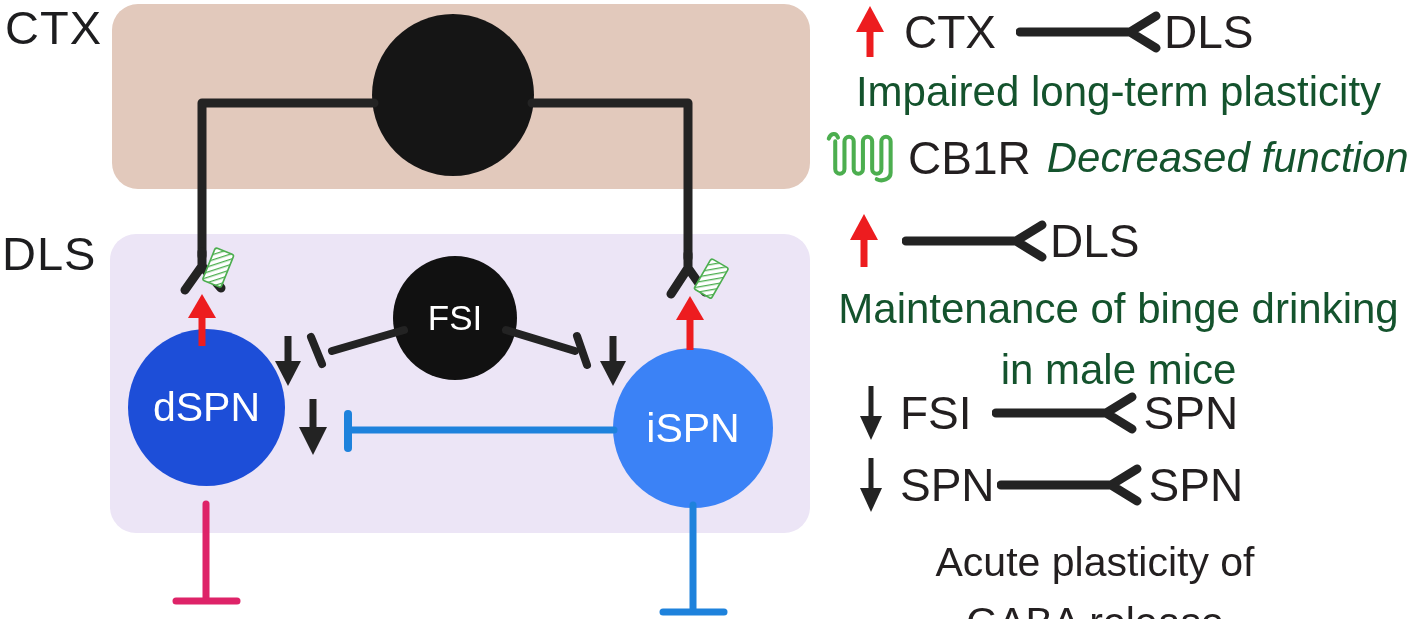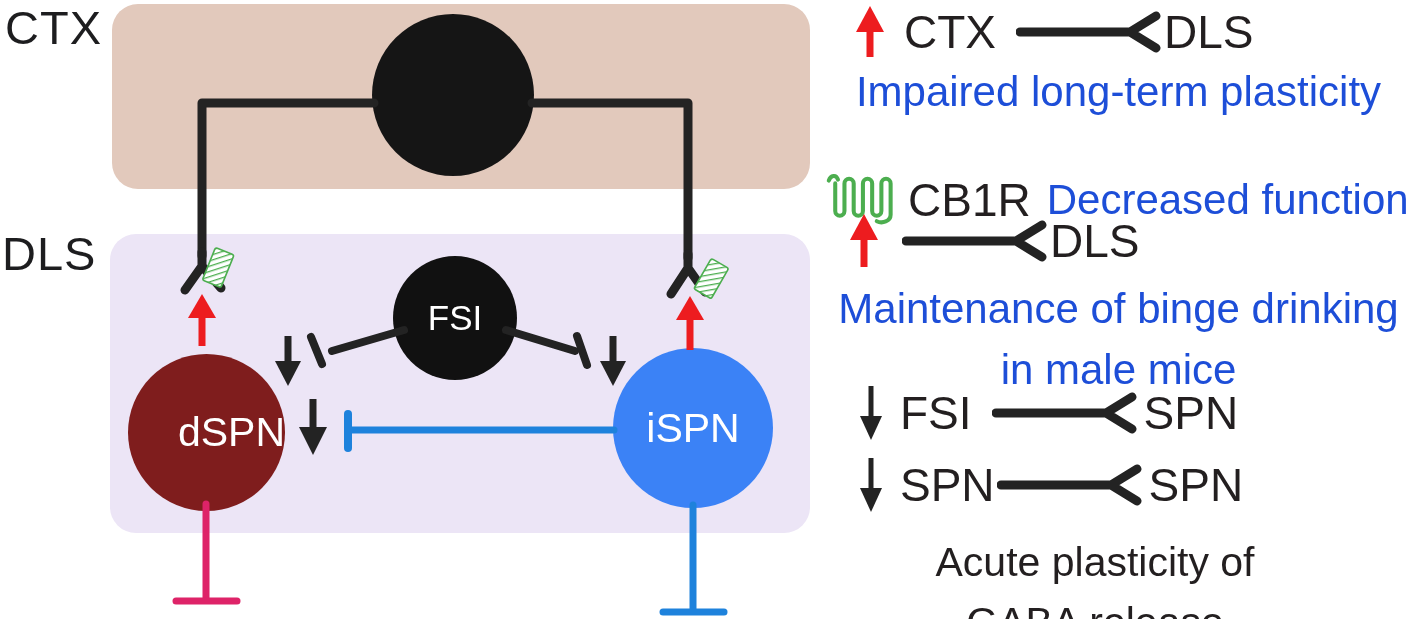--- a/index.html
+++ b/index.html
@@ -16,38 +16,38 @@
   #ctx-label { left:5px; top:0px; }
   #dls-label { left:2px; top:226px; }
 
   
   .node { position:absolute; border-radius:50%; z-index:2;
           display:flex; align-items:center; justify-content:center; }
   .node span { color:#ffffff; }
   #cortical-neuron { left:372px; top:14px;  width:162px; height:162px; background:#151515; }
   #fsi-neuron      { left:393px; top:256px; width:124px; height:124px; background:#111111; }
   #fsi-neuron span { font-size:35px; }
-  #dspn-neuron     { left:128px; top:354px; width:157px; height:157px; background:#7f1d1d;justify-content:flex-end; }
+  #dspn-neuron     { left:128px; top:329px; width:157px; height:157px; background:#1d4ed8; }
   #ispn-neuron     { left:613px; top:348px; width:160px; height:160px; background:#3b82f6; }
   #dspn-neuron span, #ispn-neuron span { font-size:41px; }
 
   #wires { position:absolute; left:0; top:0; width:1417px; height:619px; z-index:3; pointer-events:none; }
 
   
   .lg-row { position:absolute; display:flex; align-items:center; z-index:2; }
   .lg-label { font-size:46px; color:#231f20; }
   .lg-caption { position:absolute; text-align:center; z-index:2; font-size:42px; }
-  .red   { color:#1d4ed8; }
+  .red   { color:#14532d; }
   .black { color:#231f20; }
   .m16 { margin-left:16px; } .m20 { margin-left:20px; } .m6 { margin-left:6px; }
   .m10 { margin-left:10px; } .m2 { margin-left:2px; }
 
   #row-ctx-dls { left:852px; top:4px;   height:56px; }
   #cap-plasticity { left:820px; top:68px;  width:597px; }
-  #row-cb1r    { left:826px; top:126px; height:64px;margin-top:42px; }
+  #row-cb1r    { left:826px; top:126px; height:64px; }
   #row-aic-dls { left:846px; top:212px; height:58px; }
   #cap-binge   { left:820px; top:278px; width:597px; line-height:61px; }
   #row-fsi-spn { left:858px; top:384px; height:58px; }
   #row-spn-spn { left:858px; top:455px; height:60px; }
   #cap-gaba    { left:795px; top:532px; width:600px; line-height:60px; font-size:41px; }
 </style>
 </head>
 <body>
 
 <div id="stage">
@@ -150,21 +150,21 @@
     <span class="lg-label m2">DLS</span>
   </div>
 
   <div id="cap-plasticity" class="lg-caption red">Impaired long-term plasticity</div>
 
   <div id="row-cb1r" class="lg-row">
     <svg width="72" height="62" viewBox="0 0 78 62">
       <path d="M3,10 c2,-6 8,-7 10,-1 M10,13 L10,43 a5,5 0 0 0 10,0 L20,13 a5,5 0 0 1 10,0 L30,43 a5,5 0 0 0 10,0 L40,13 a5,5 0 0 1 10,0 L50,43 a5,5 0 0 0 10,0 L60,13 a5,5 0 0 1 10,0 L70,47 c0,7 -9,10 -15,7" stroke="#4cae4f" stroke-width="4.4" fill="none" stroke-linecap="round"></path>
     </svg>
     <span class="lg-label m10">CB1R</span>
-    <span class="lg-caption red m16" style="position:static;">Decreased function</span>
+    <span class="lg-caption red m16" style="position:static;font-style:italic;">Decreased function</span>
   </div>
 
   <div id="row-aic-dls" class="lg-row">
     <svg width="36" height="56" viewBox="0 0 36 56">
       <polygon points="18,1 4,27 32,27" fill="#ed1c1f"></polygon>
       <line x1="18" y1="22" x2="18" y2="54" stroke="#ed1c1f" stroke-width="7"></line>
     </svg>
     <svg class="m20" width="146" height="46" viewBox="0 0 146 46">
       <path d="M4,23 H114 M114,23 L140,7 M114,23 L140,39" stroke="#232323" stroke-width="9" fill="none" stroke-linecap="round"></path>
     </svg>

